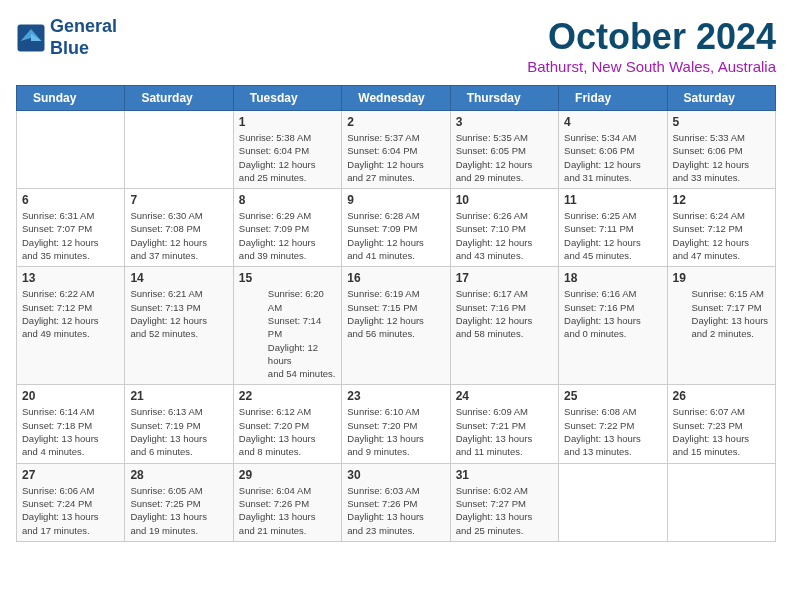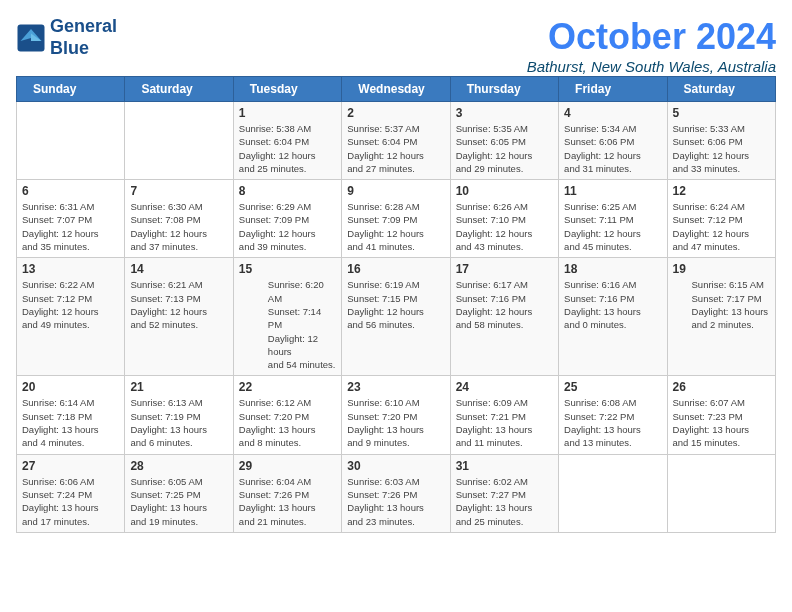--- a/index.html
+++ b/index.html
@@ -7,21 +7,21 @@
       font-family: Arial, sans-serif;
       background: #fff;
       width: 792px;
       min-height: 612px;
       padding: 16px;
     }
     .header-area {
       display: flex;
       justify-content: space-between;
       align-items: flex-start;
-      margin-bottom: 1px;
+      margin-bottom: 10px;
     }
     .logo {
       display: flex;
       align-items: center;
     }
     .logo-text {
       font-size: 18px;
       font-weight: bold;
       color: #1a4f8a;
       line-height: 1.2;
@@ -30,26 +30,25 @@
       width: 30px;
       height: 30px;
       margin-right: 4px;
     }
     .title-area {
       text-align: right;
     }
     .month-title {
       font-size: 36px;
       font-weight: bold;
-      color: #3b82f6;
+      color: #0c4a6e;
     }
     .subtitle {
       font-size: 15px;
-      color: #0c4a6e;
-      font-style: italic;
+      color: #a21caf;
     }
     table {
       width: 100%;
       border-collapse: collapse;
       font-size: 10px;
     }
     thead th {
       background-color: #3a7abf;
       color: #fff;
       text-align: left;

